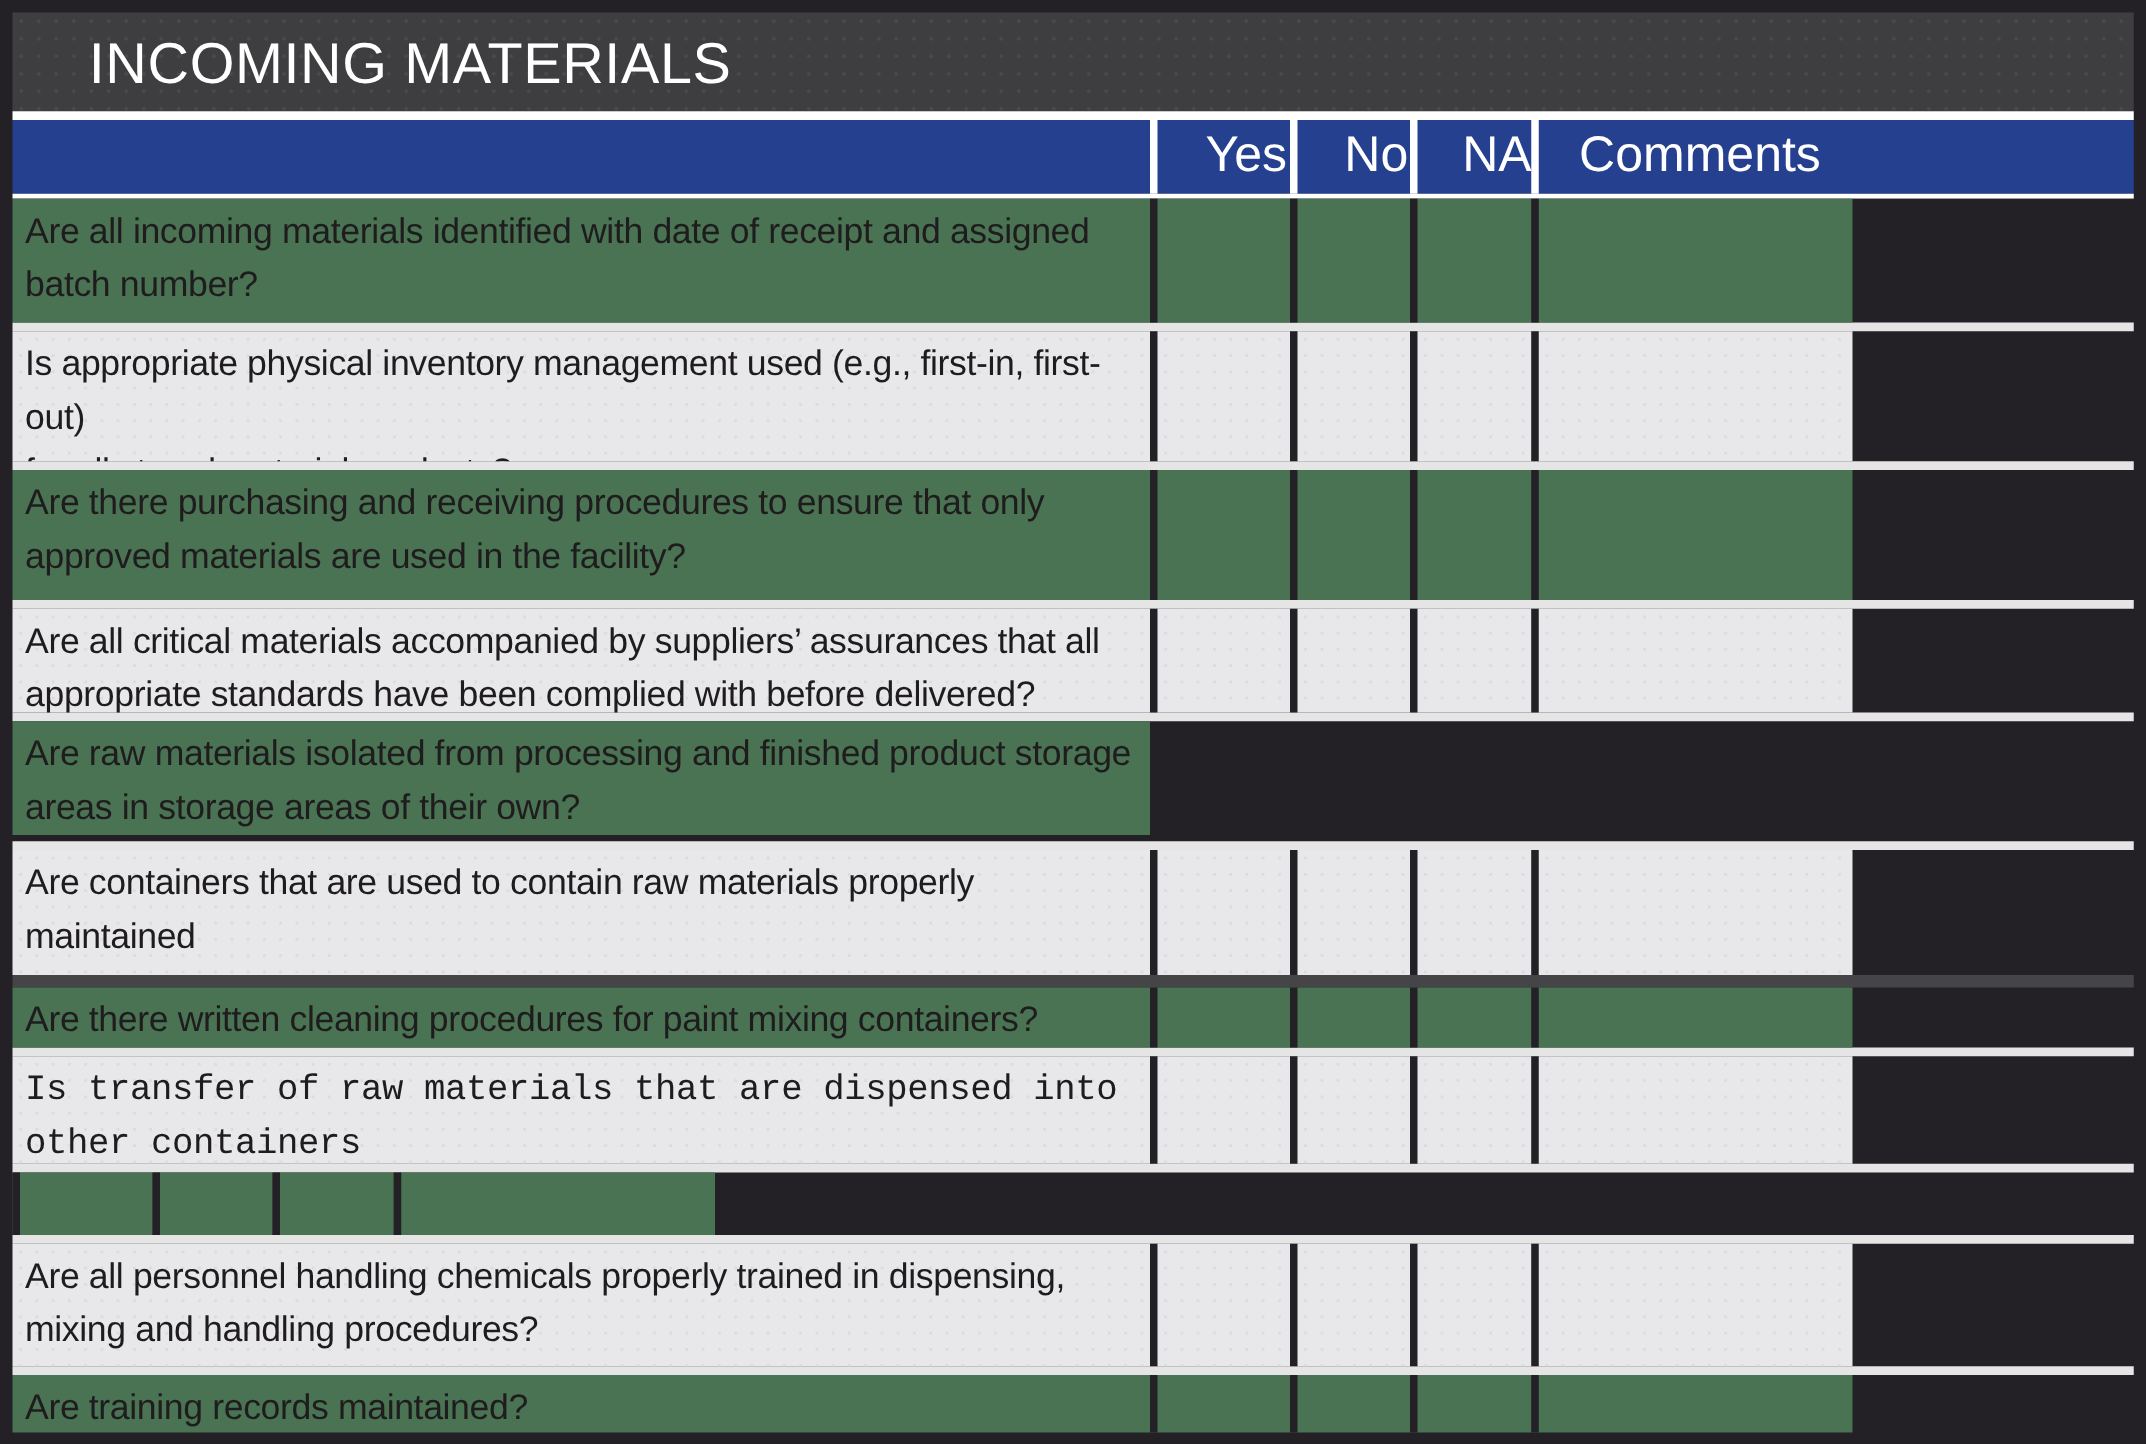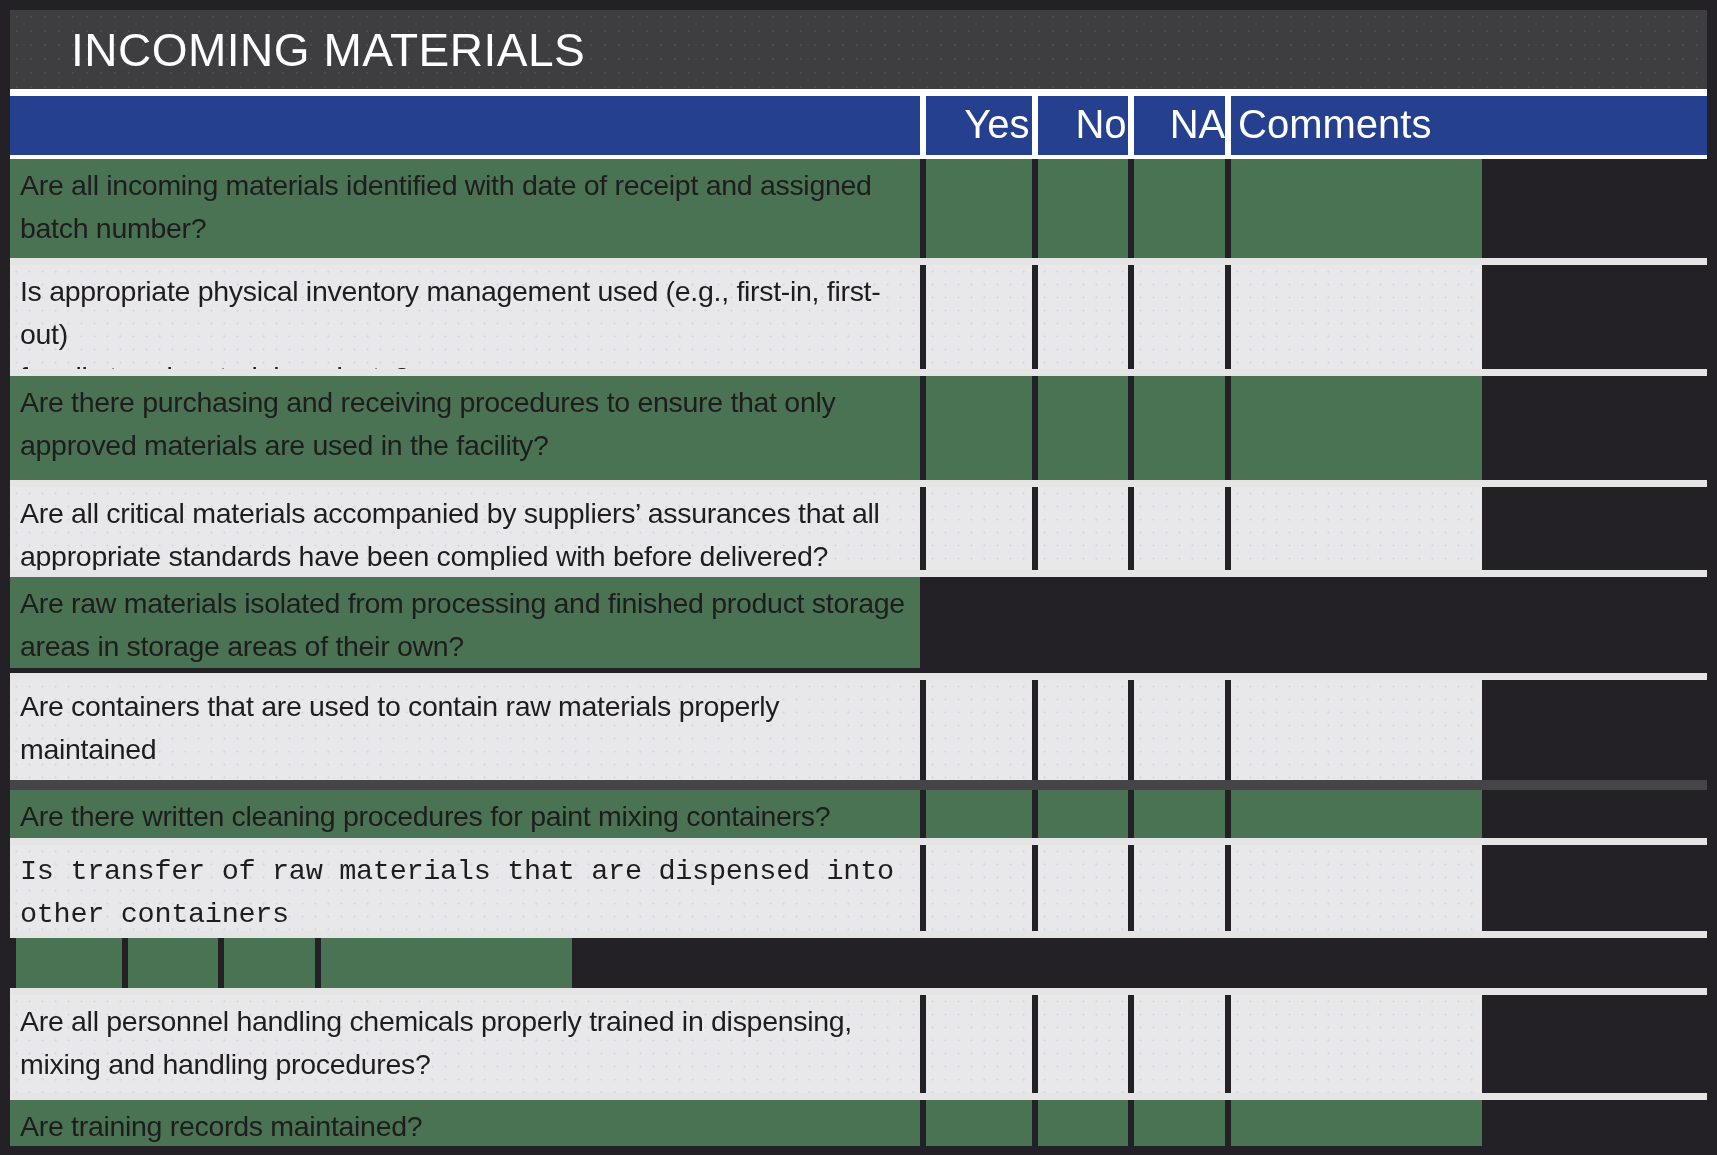--- a/index.html
+++ b/index.html
@@ -40,21 +40,21 @@
   .c-q  {width:910px;}
   .c-yes{width:112px;}
   .c-no {width:96px;}
   .c-na {width:97px;}
   .c-com{width:257px;}
 
   
   .hdr{height:59px;background:#24408F;}
   .hdr .c{display:flex;align-items:center;justify-content:center;padding-left:36px;}
   .hdr .c-yes,.hdr .c-no,.hdr .c-na,.hdr .c-com{border-left:6px solid #FFFFFF;}
-  .hdr .c-com{justify-content:flex-start;padding-left:7px;}
+  .hdr .c-com{justify-content:center;padding-left:7px;}
   .hdr span{
     color:#FFFFFF;font-size:40px;font-weight:400;letter-spacing:0px;
     line-height:1;padding-bottom:4px;
   }
 
   
   .tbody{background:#232026;}
   .trow{display:flex;width:1697px;border-top:7px solid #e5e5e5;}
   .trow:first-child{border-top:none;}
   .trow:nth-child(7){border-top:10px solid #454548;}

